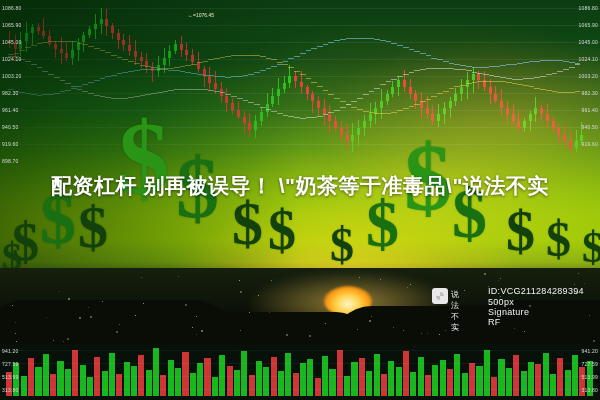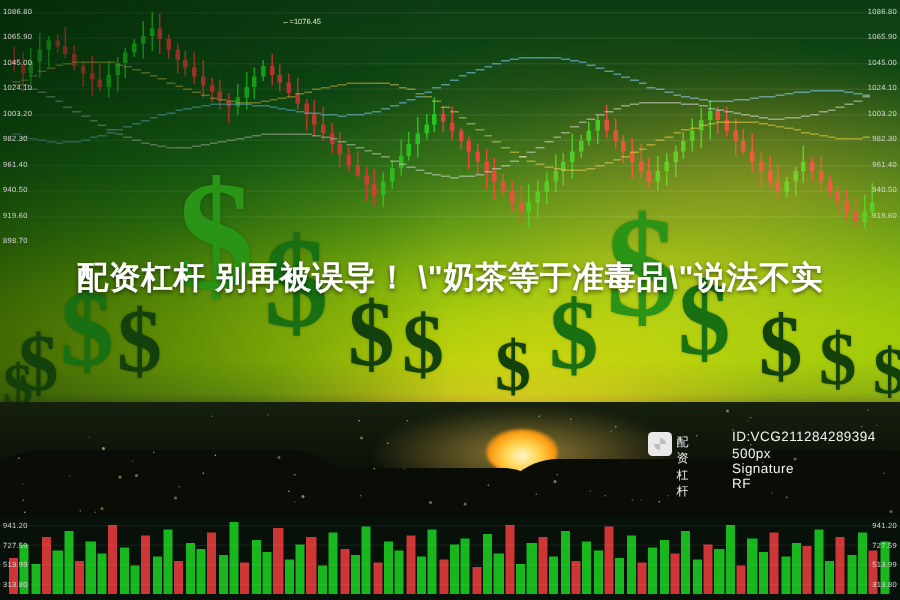--- a/index.html
+++ b/index.html
@@ -864,18 +864,18 @@
       <div class="axis-label left" style="top: 374px;">513.99</div>
       <div class="axis-label left" style="top: 387px;">313.80</div>
     </div>
 
   <div class="ann" style="left:188px;top:12px;">←=1076.45</div>
 
   <div class="headline">配资杠杆 别再被误导！ \"奶茶等于准毒品\"说法不实</div>
 
   <div class="wm">
     <div class="wm-logo"></div>
-    <div class="wm-cn">配资杠杆</div>
+    <div class="wm-cn">说法不实</div>
     <div class="wm-id">ID:VCG211284289394</div>
     <div class="wm-sig">500px Signature RF</div>
   </div>
 
 </div>
 
 </body></html>

